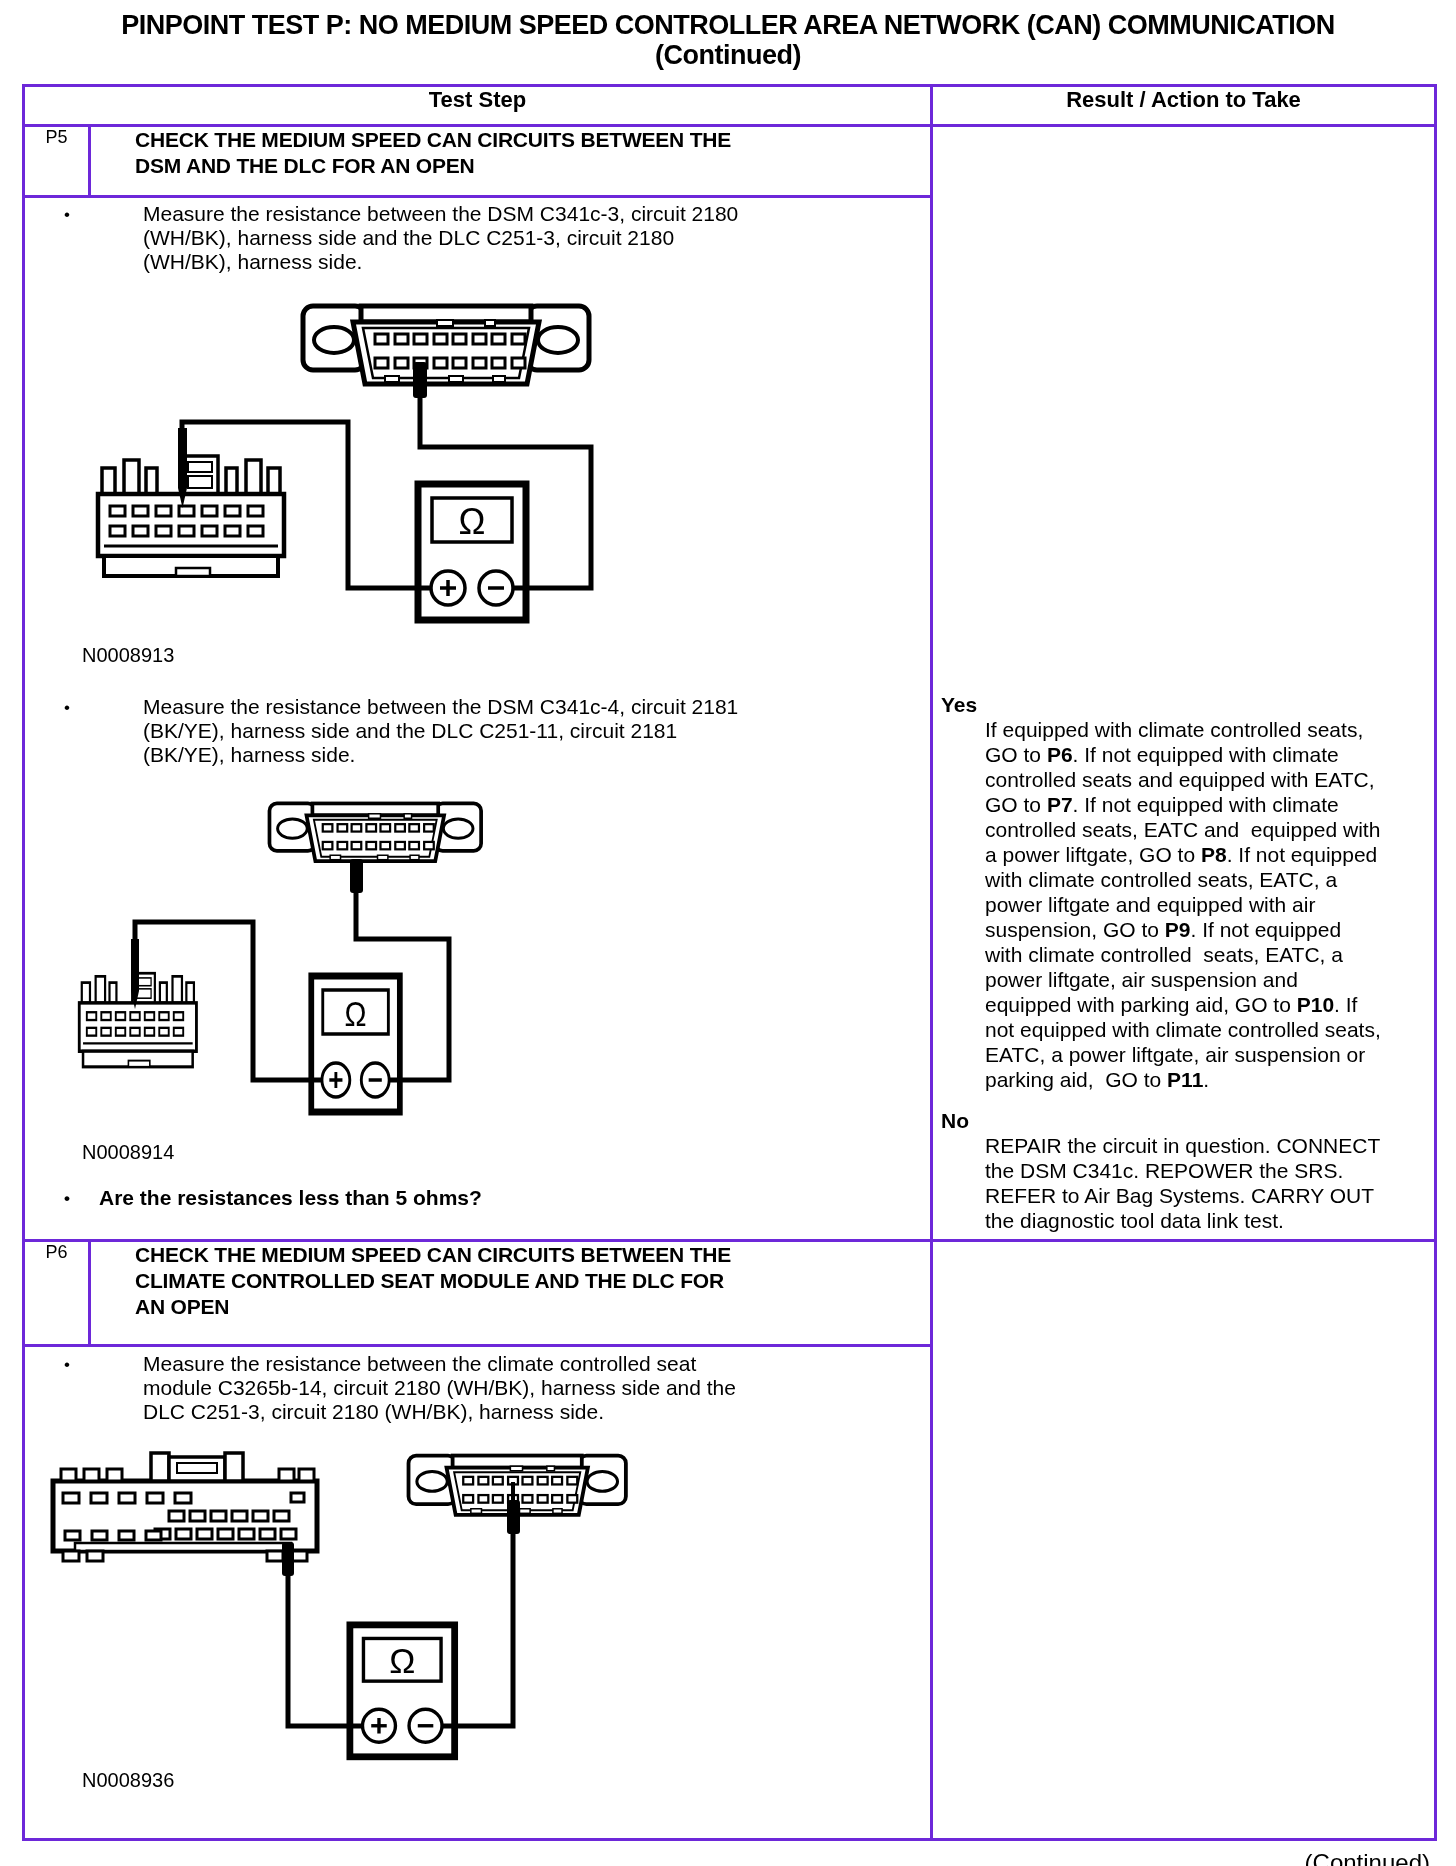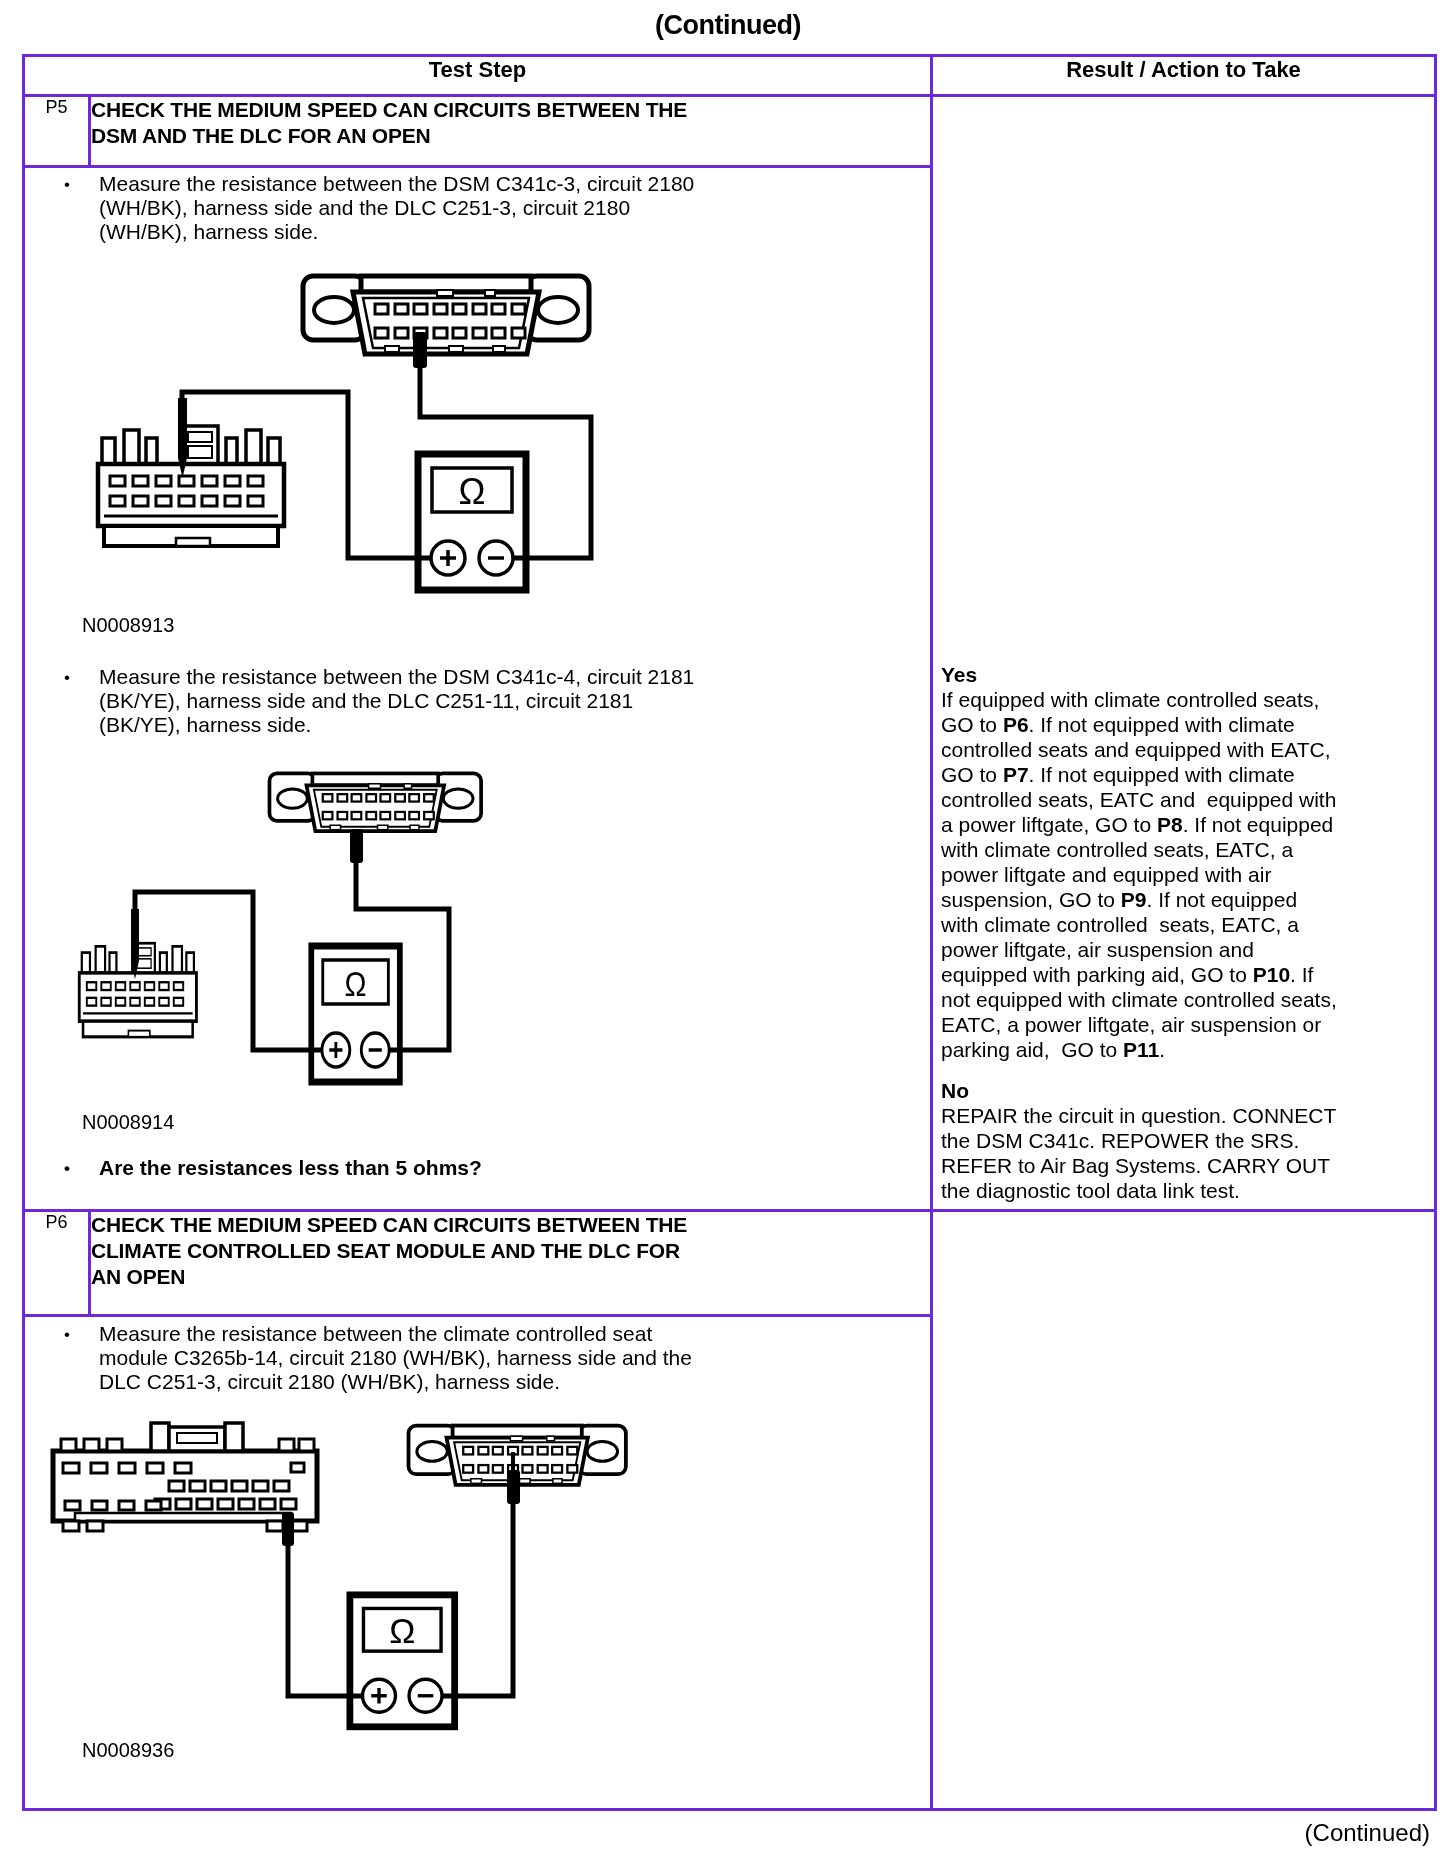--- a/index.html
+++ b/index.html
@@ -9,21 +9,21 @@
   }
   .doc-title { text-align:center; padding-top:10px; font-weight:bold; font-size:27px; line-height:30px; letter-spacing:-0.5px; }
   table.pinpoint {
     border-collapse:collapse; table-layout:fixed;
     margin:14px 0 0 22px; width:1412px;
   }
   table.pinpoint td { border:3px solid #6d28d9; vertical-align:top; padding:0; }
   td.th { font-weight:bold; font-size:22px; text-align:center; padding:6px 0 4px 0; }
   td.cell-id { font-weight:normal; font-size:18px; text-align:center; padding-top:5px; }
   td.cell-title { padding:5px 10px 4px 12px; }
-  .lines div { white-space:pre; }
+  .lines div { white-space:pre;padding-left:44px; }
   .t-lines { font-weight:bold; font-size:21px; line-height:26px; letter-spacing:-0.2px; }
   .cell-content { padding:0; }
   .bullet-row { display:flex; margin-left:39px; font-size:21px; line-height:24px; }
   .bullet-glyph { width:35px; flex:none; font-size:17px; padding-top:1px; }
   .q-row { font-weight:bold; }
   .figure-label { font-size:20px; margin-left:57px; }
   .diagram { display:block; }
   .result-inner { padding:565px 4px 6px 8px; font-size:21px; line-height:25px; }
   .r-label { font-weight:bold; }
   .r-no { margin-top:16px; }
@@ -164,20 +164,21 @@
       <line x1="26" y1="108" x2="42" y2="108" stroke-width="3.5"></line>
       <line x1="34" y1="100" x2="34" y2="116" stroke-width="3.5"></line>
       <line x1="74" y1="108" x2="90" y2="108" stroke-width="3.5"></line>
     </g>
   </defs>
 </svg>
 
 <div class="page">
 
   <div class="doc-title">
+    <div>PINPOINT TEST P: NO MEDIUM SPEED CONTROLLER AREA NETWORK (CAN) COMMUNICATION</div>
     <div>(Continued)</div>
   </div>
 
   <table class="pinpoint">
     <colgroup>
         <col style="width:66px">
         <col style="width:842px">
         <col style="width:504px">
       </colgroup>
 

